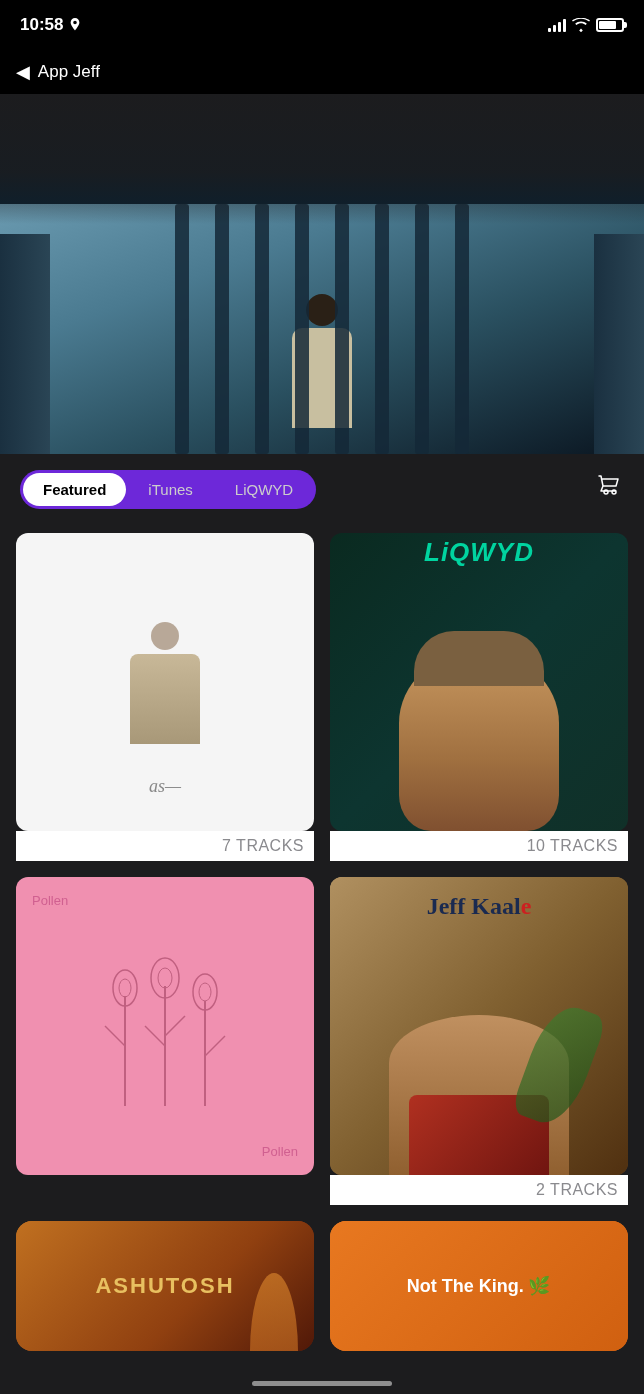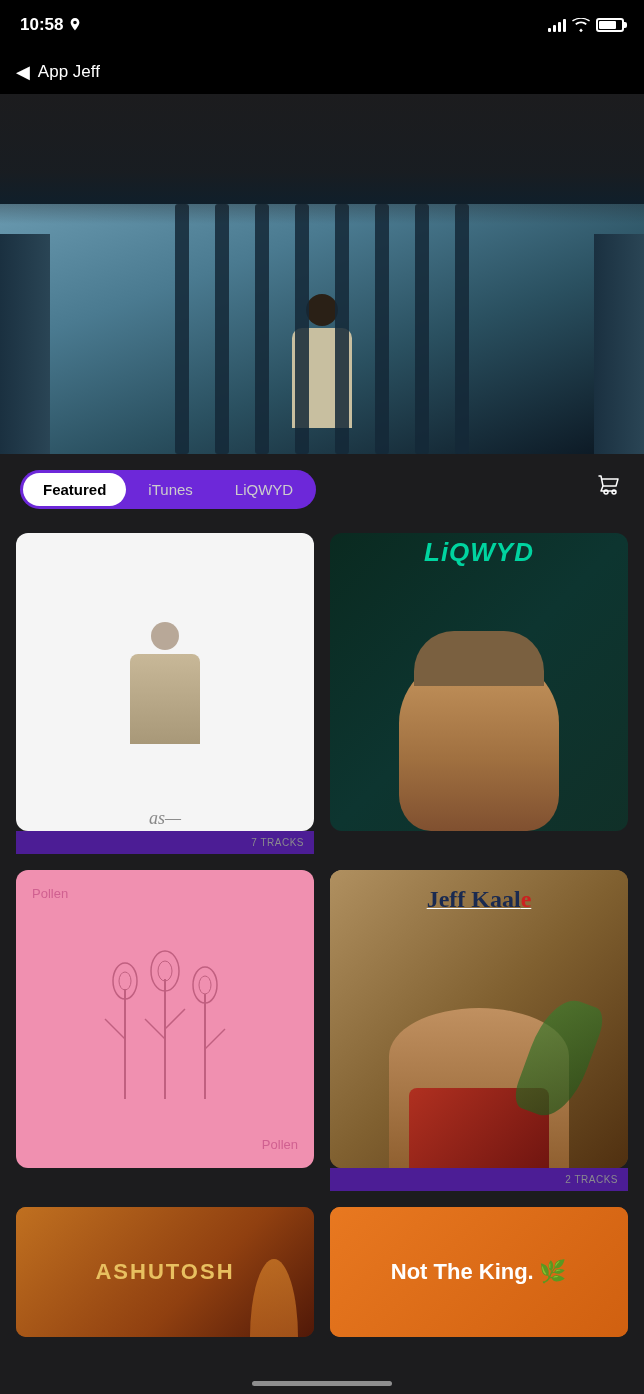--- a/index.html
+++ b/index.html
@@ -221,21 +221,21 @@
       background: #b8a898;
       border-radius: 50%;
     }
     .a1-body {
       width: 70px; height: 90px;
       background: linear-gradient(to bottom, #c8b898 0%, #a89878 100%);
       border-radius: 8px 8px 0 0;
     }
     .album-1-sig {
       position: absolute;
-      bottom: 2px;
+      bottom: 34px;
       left: 50%;
       transform: translateX(-50%);
       font-size: 18px;
       color: #888;
       font-style: italic;
       white-space: nowrap;
       font-family: 'Brush Script MT', cursive;
     }
 
     
@@ -293,43 +293,42 @@
     .album-4 .album-artwork {
       background: linear-gradient(135deg, #c8a870 0%, #8a6030 50%, #604020 100%);
     }
     .jeff-title {
       position: absolute;
       top: 16px;
       left: 16px;
       right: 16px;
       text-align: center;
       z-index: 2;
-      text-decoration: underline;
     }
 
     
     .track-count {
       text-align: right;
       padding: 6px 10px;
-      font-size: 10px;
+      font-size: 16px;
       font-weight: 500;
       color: #8a8a8e;
       letter-spacing: 0.5px;
-      background: #4c1d95;
+      background: #ffffff;
     }
 
     
     .album-bottom-row {
       padding: 0 16px 20px;
       display: grid;
       grid-template-columns: 1fr 1fr;
       gap: 16px;
     }
     .album-card-bottom {
-      border-radius: 10px;
+      border-radius: 16px;
       overflow: hidden;
       height: 130px;
       cursor: pointer;
     }
 
     
     .ashutosh-card {
       background: linear-gradient(135deg, #c07020 0%, #803010 60%, #502010 100%);
       height: 130px;
       display: flex;
@@ -348,21 +347,21 @@
     
     .king-card {
       background: linear-gradient(135deg, #e87820 0%, #d06010 100%);
       height: 130px;
       display: flex;
       align-items: center;
       justify-content: center;
       position: relative;
     }
     .king-title {
-      font-size: 22px;
+      font-size: 18px;
       font-weight: 700;
       color: #fff;
       text-align: right;
       padding: 10px;
     }
 
     
     .home-indicator {
       position: fixed;
       bottom: 8px;
@@ -475,20 +474,21 @@
         <div class="liqwyd-face">
           <div style="position:relative;width:200px;height:200px;">
 
             <div style="position:absolute;bottom:0;left:50%;transform:translateX(-50%);width:160px;height:180px;background:linear-gradient(to bottom,#c89860 0%,#a07040 60%,#805030 100%);border-radius:50% 50% 20% 20% / 40% 40% 20% 20%;"></div>
 
             <div style="position:absolute;bottom:145px;left:50%;transform:translateX(-50%);width:130px;height:55px;background:#7a6040;border-radius:40px 40px 0 0;"></div>
           </div>
         </div>
       </div>
     </div>
+    <div class="track-count">10 TRACKS</div>
   </div>
 
   <div class="album-item">
     <div class="album-card album-3">
       <div class="album-artwork">
         <div class="pollen-label-top">Pollen</div>
 
         <svg width="140" height="160" viewBox="0 0 140 160">
 
           <line x1="30" y1="160" x2="30" y2="50" stroke="#c06080" stroke-width="2"></line>

